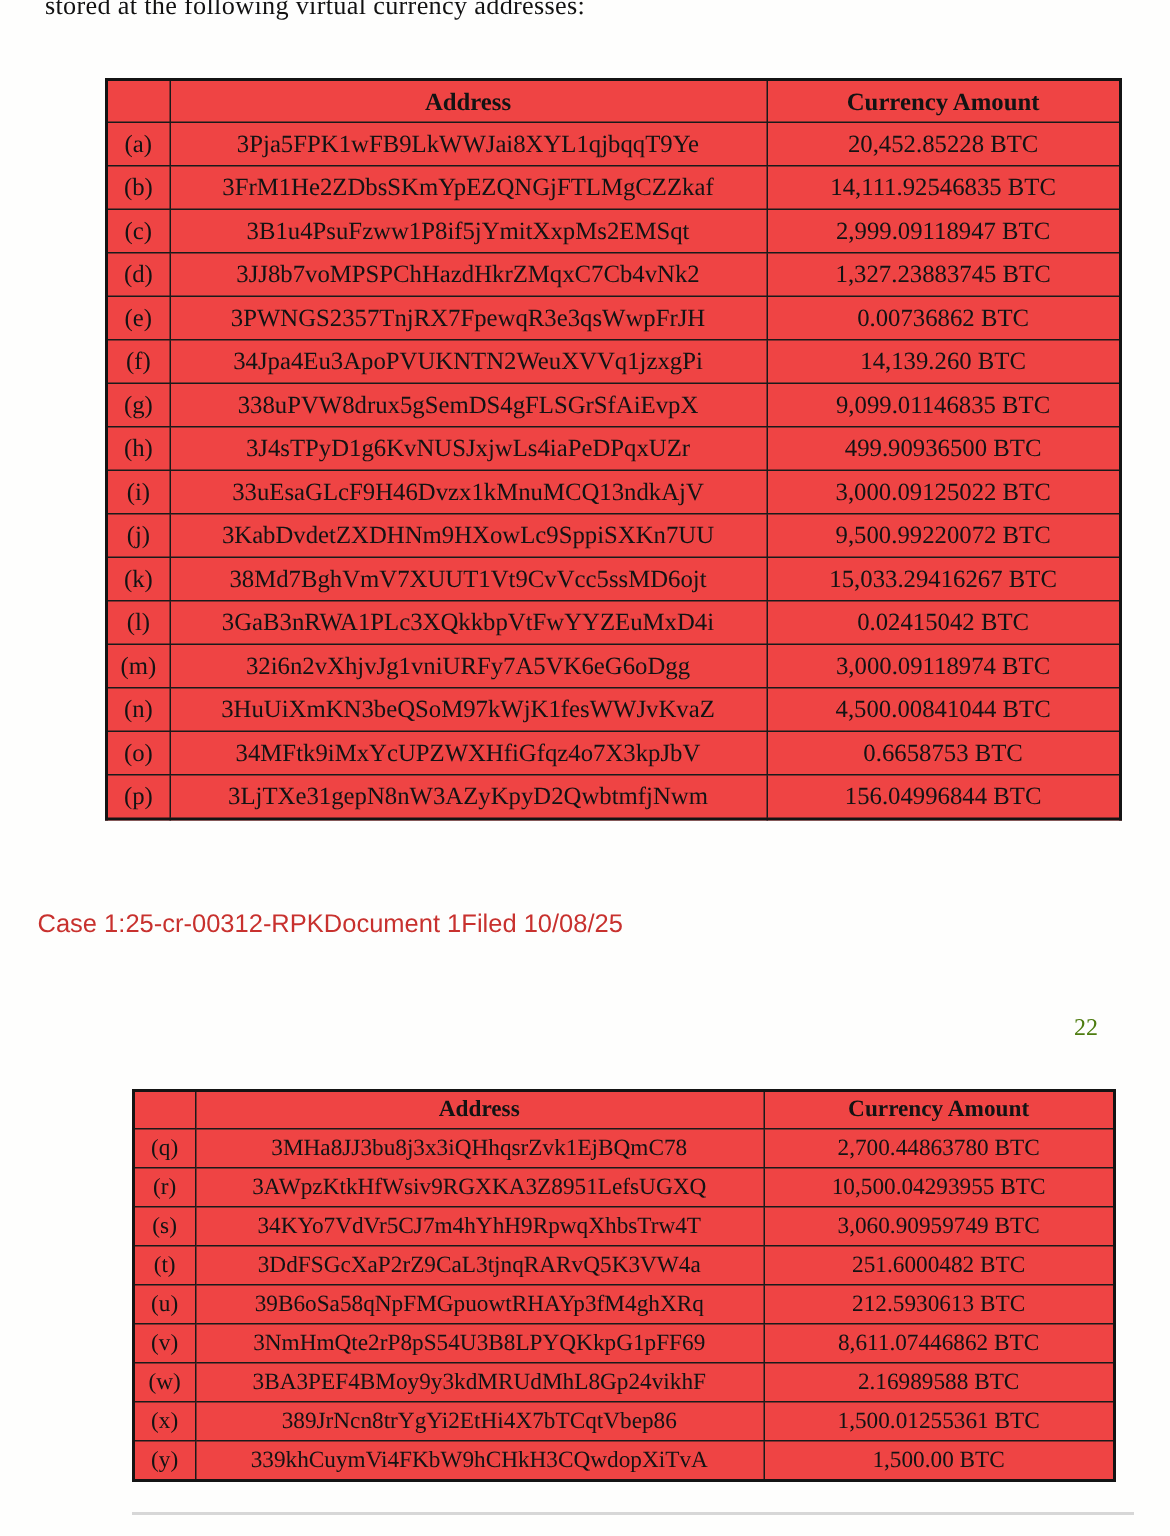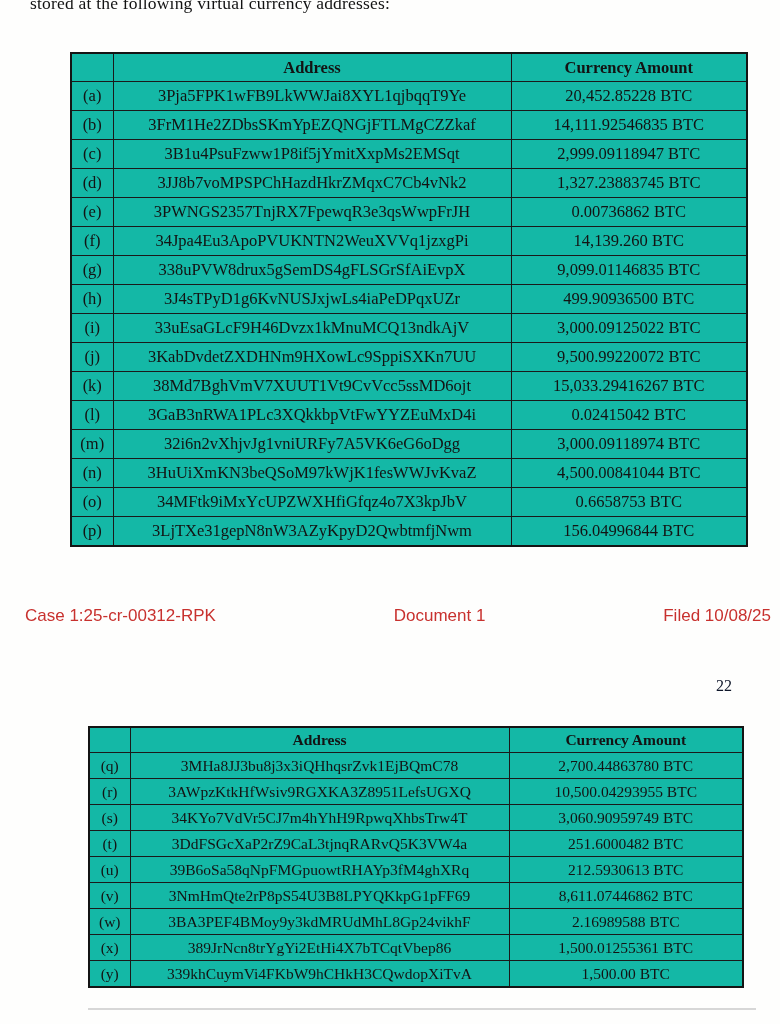--- a/index.html
+++ b/index.html
@@ -23,21 +23,21 @@
     font-size: 17.5px;
     letter-spacing: 0.2px;
     color: #121212;
     white-space: nowrap;
   }
   
   .doc-table {
     position: absolute;
     border-collapse: collapse;
     table-layout: fixed;
-    background: #14b8a6;
+    background: #ef4444;
     border: 2.4px solid #141414;
   }
   .doc-table th, .doc-table td {
     border: 1.5px solid #1a1a1a;
     text-align: center;
     vertical-align: middle;
     padding: 0 4px;
     overflow: hidden;
     white-space: nowrap;
   }
@@ -48,34 +48,33 @@
   #table2 { left: 88px; top: 726px; width: 654px; }
   #table2 th { height: 24px; font-size: 15.5px; }
   #table2 td { height: 25px; font-size: 15.5px; }
   
   .stamp {
     position: absolute;
     top: 606px;
     left: 25px;
     right: 9px;
     display: flex;
-    justify-content: space-between;
     align-items: baseline;
     font-family: "Liberation Sans", sans-serif;
     font-size: 17px;
     color: #c8312e;
     white-space: nowrap;
   }
   
   .pagenum {
     position: absolute;
     top: 677px;
     left: 716px;
     font-size: 16px;
-    color: #0f172a;
+    color: #4d7c0f;
   }
   
   .bottom-line {
     position: absolute;
     top: 1008px;
     left: 88px;
     width: 668px;
     height: 2px;
     background: #c9c9c9;
     opacity: 0.75;

